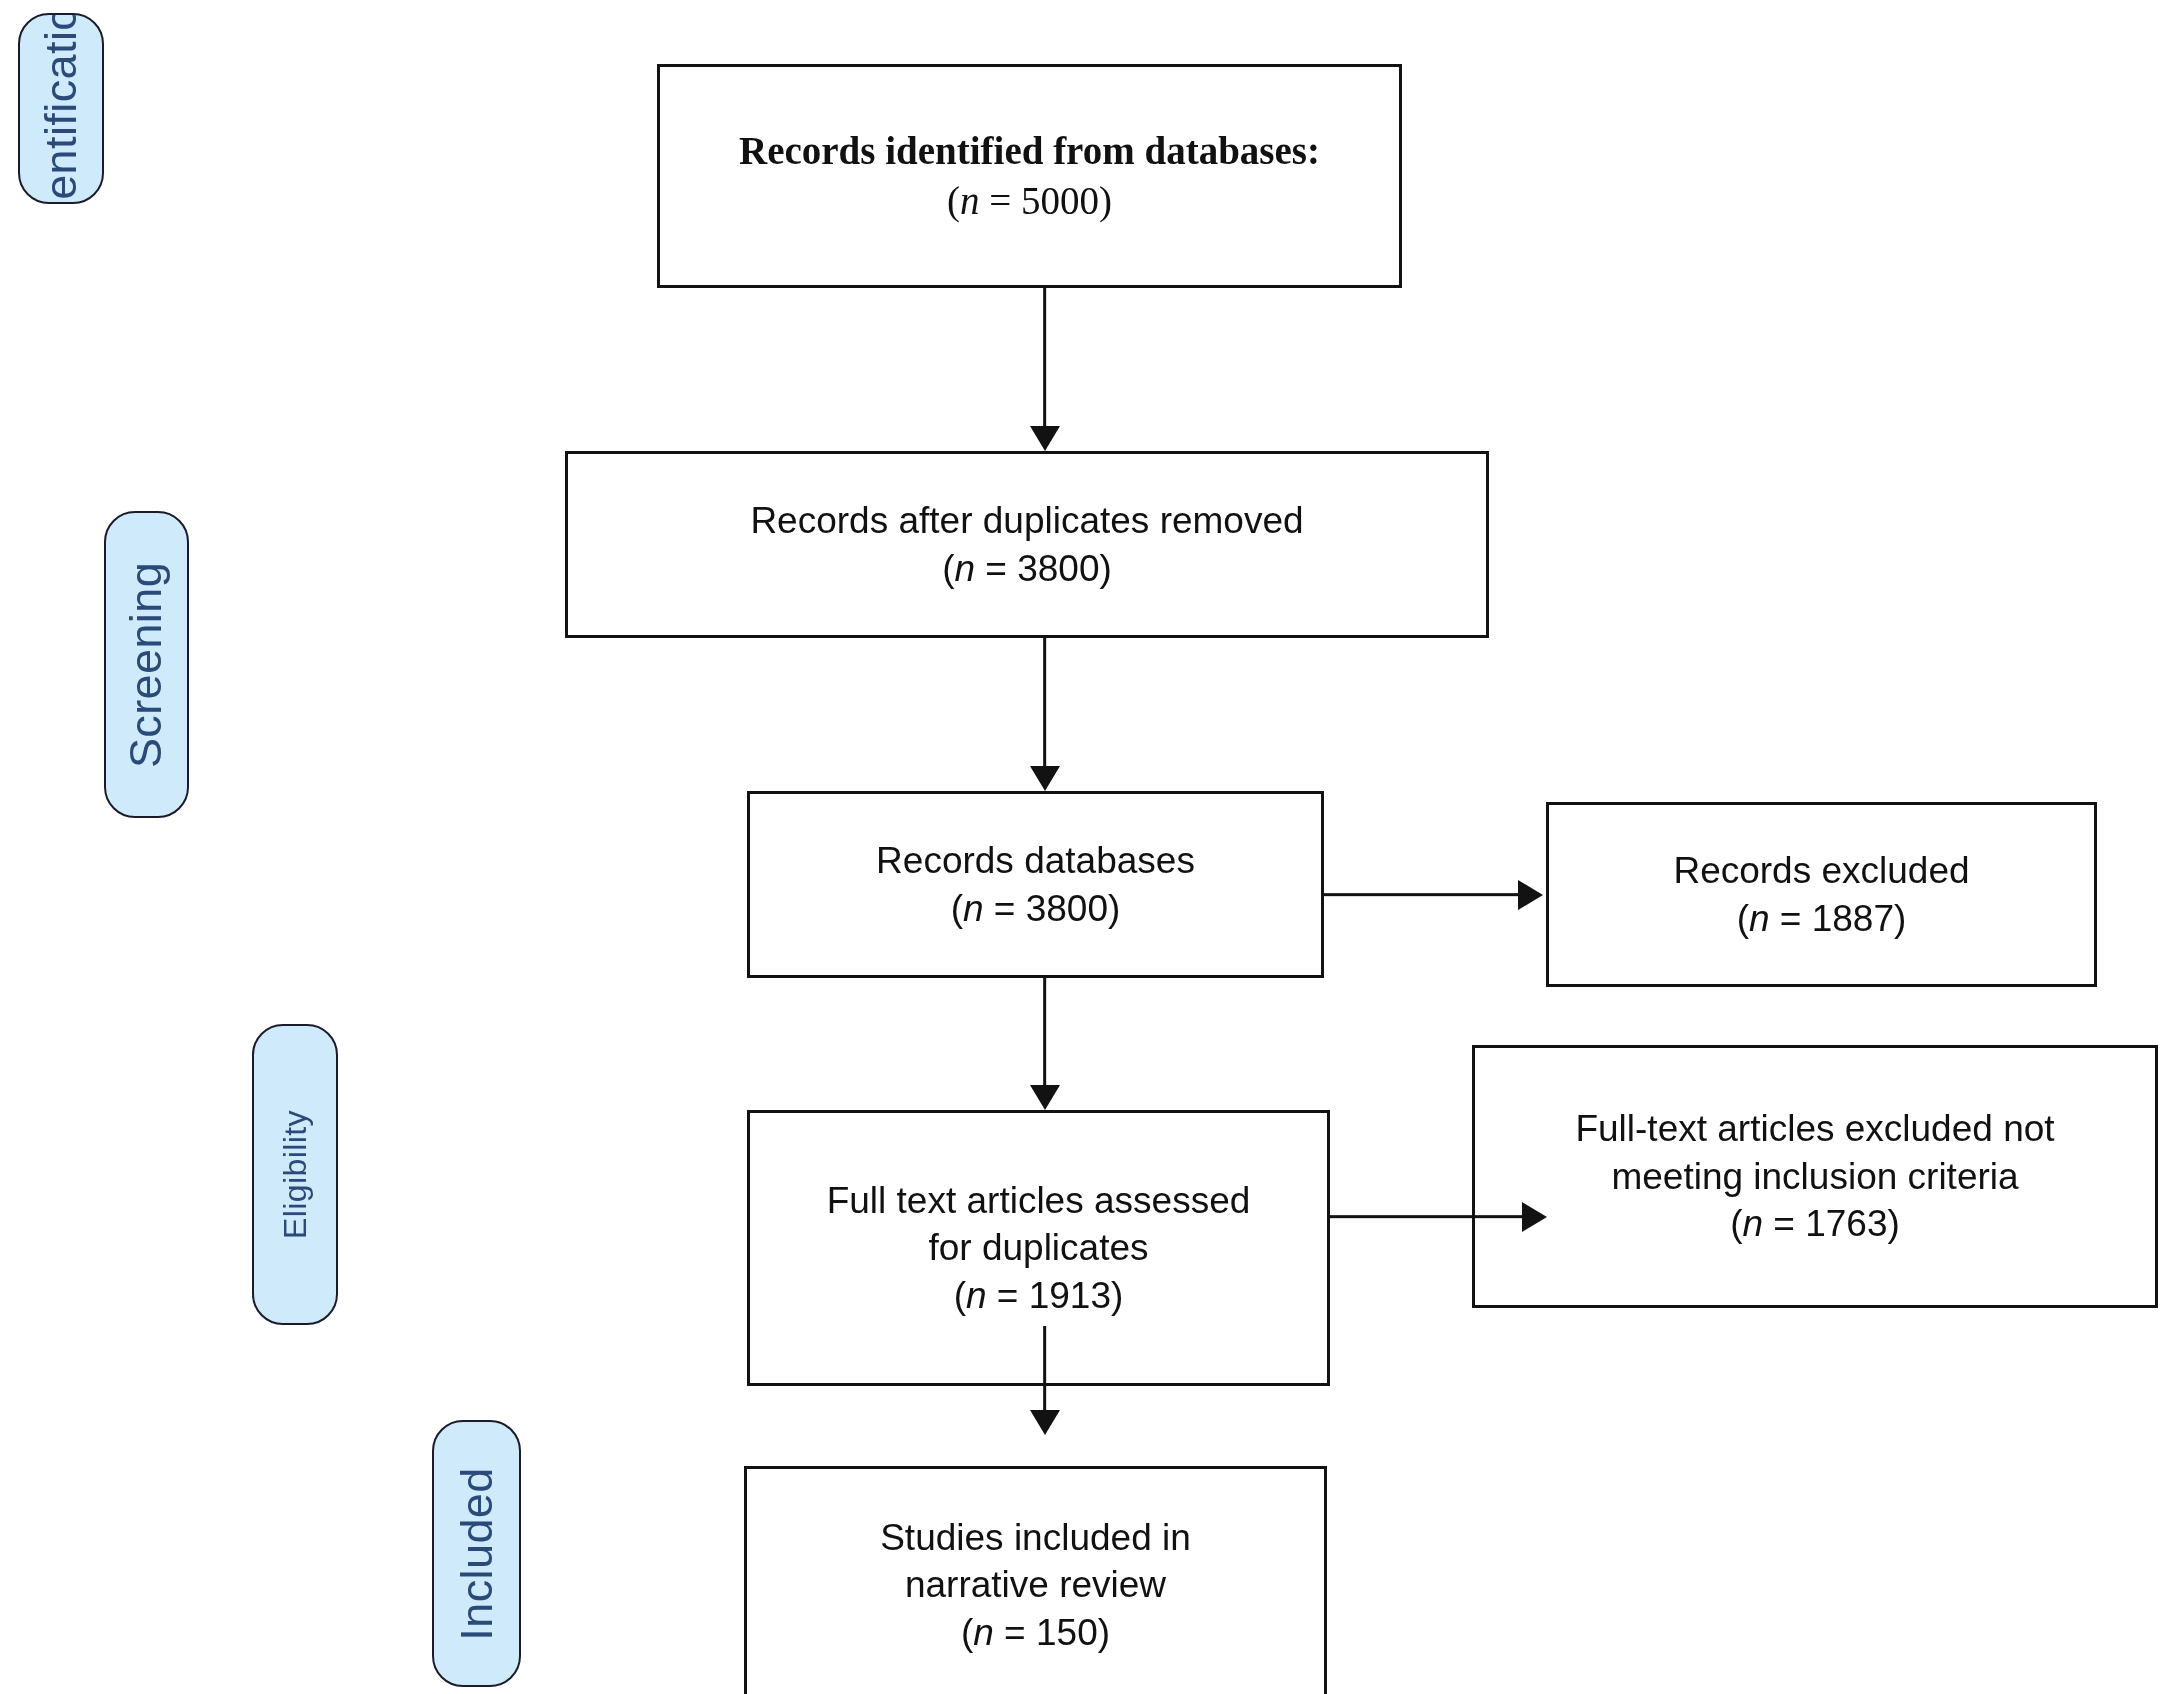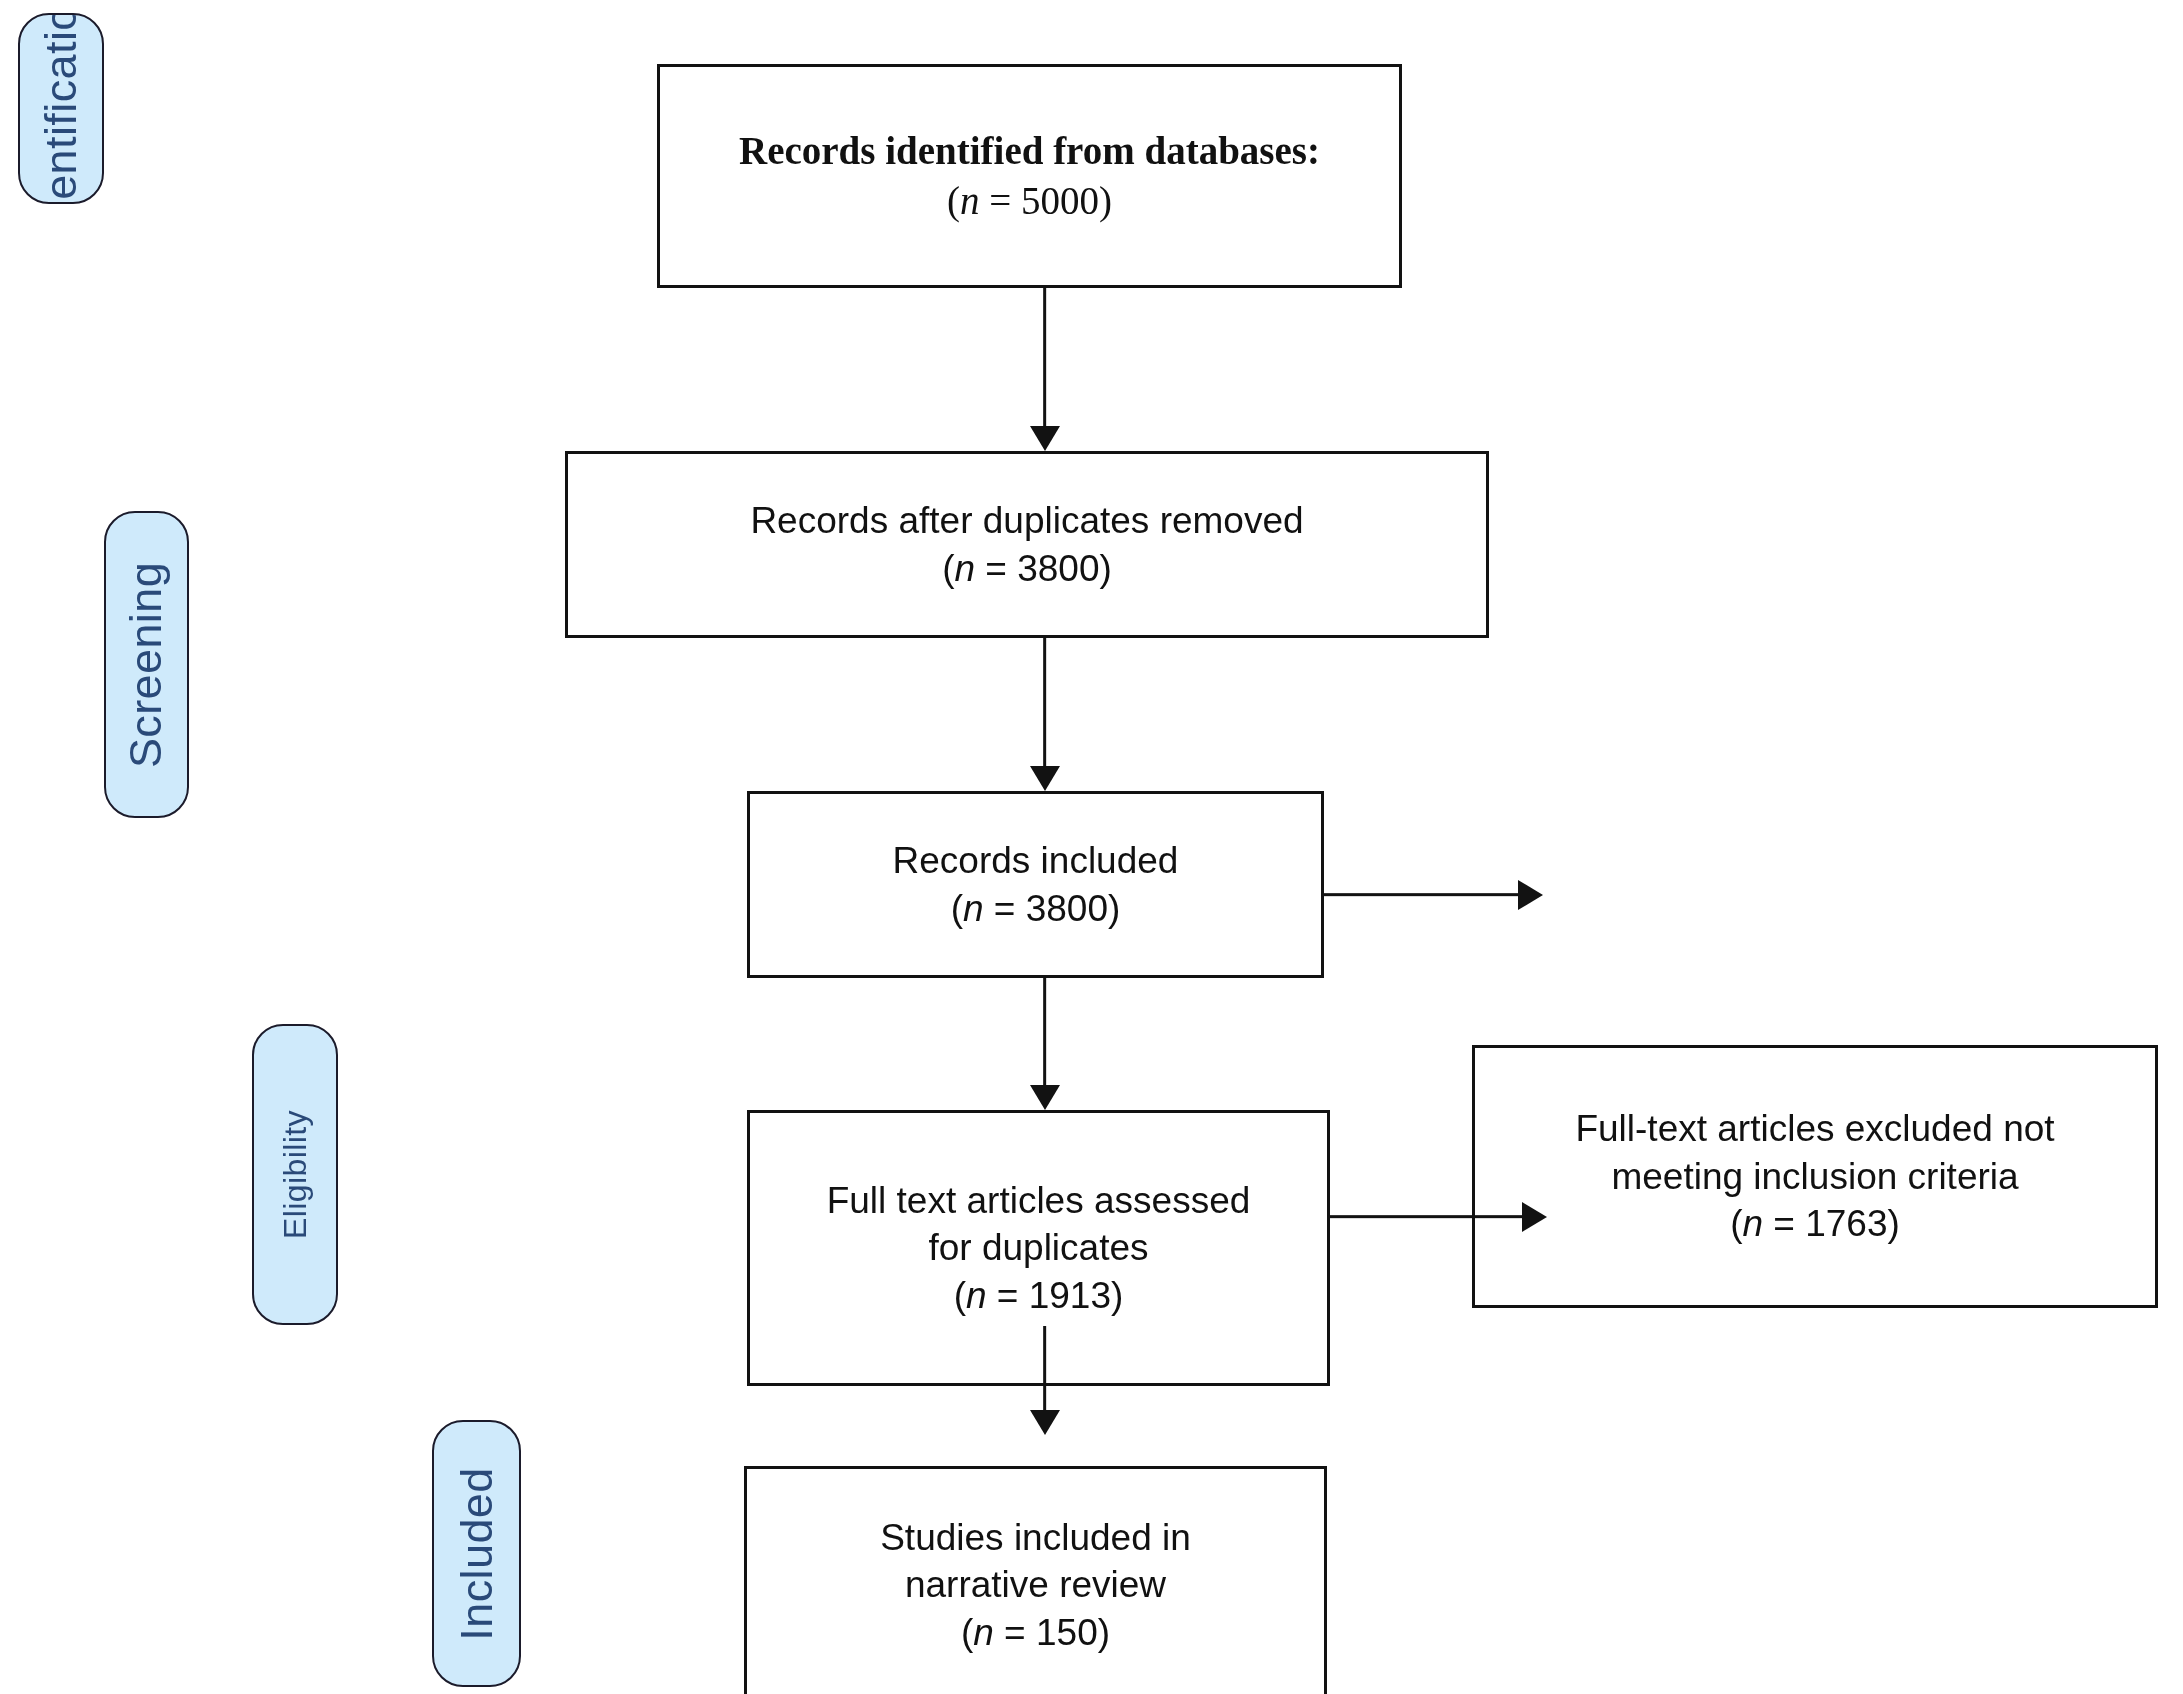--- a/index.html
+++ b/index.html
@@ -166,24 +166,28 @@
     <span class="line">Records identified from databases:</span>
     <span class="line count">(<i>n</i> = 5000)</span>
   </div>
 
   <div class="flow-box" id="box-deduplicated">
     <span class="line">Records after duplicates removed</span>
     <span class="line count">(<i>n</i> = 3800)</span>
   </div>
 
   <div class="flow-box" id="box-screened">
-    <span class="line">Records included</span>
+    <span class="line">Records databases</span>
     <span class="line count">(<i>n</i> = 3800)</span>
   </div>
 
+  <div class="flow-box" id="box-excluded">
+    <span class="line">Records excluded</span>
+    <span class="line count">(<i>n</i> = 1887)</span>
+  </div>
 
   <div class="flow-box" id="box-fulltext">
     <span class="line">Full text articles assessed</span>
     <span class="line">for duplicates</span>
     <span class="line count">(<i>n</i> = 1913)</span>
   </div>
 
   <div class="flow-box" id="box-fulltext-excluded">
     <span class="line">Full-text articles excluded not</span>
     <span class="line">meeting inclusion criteria</span>

